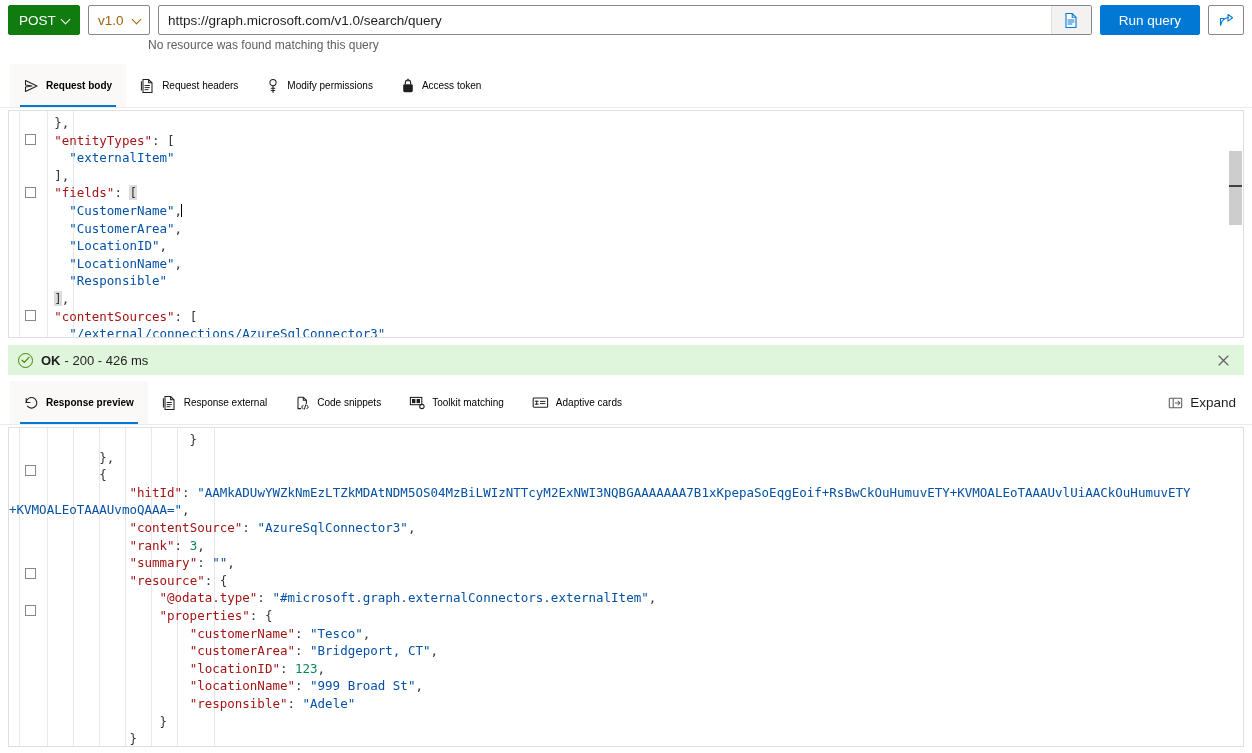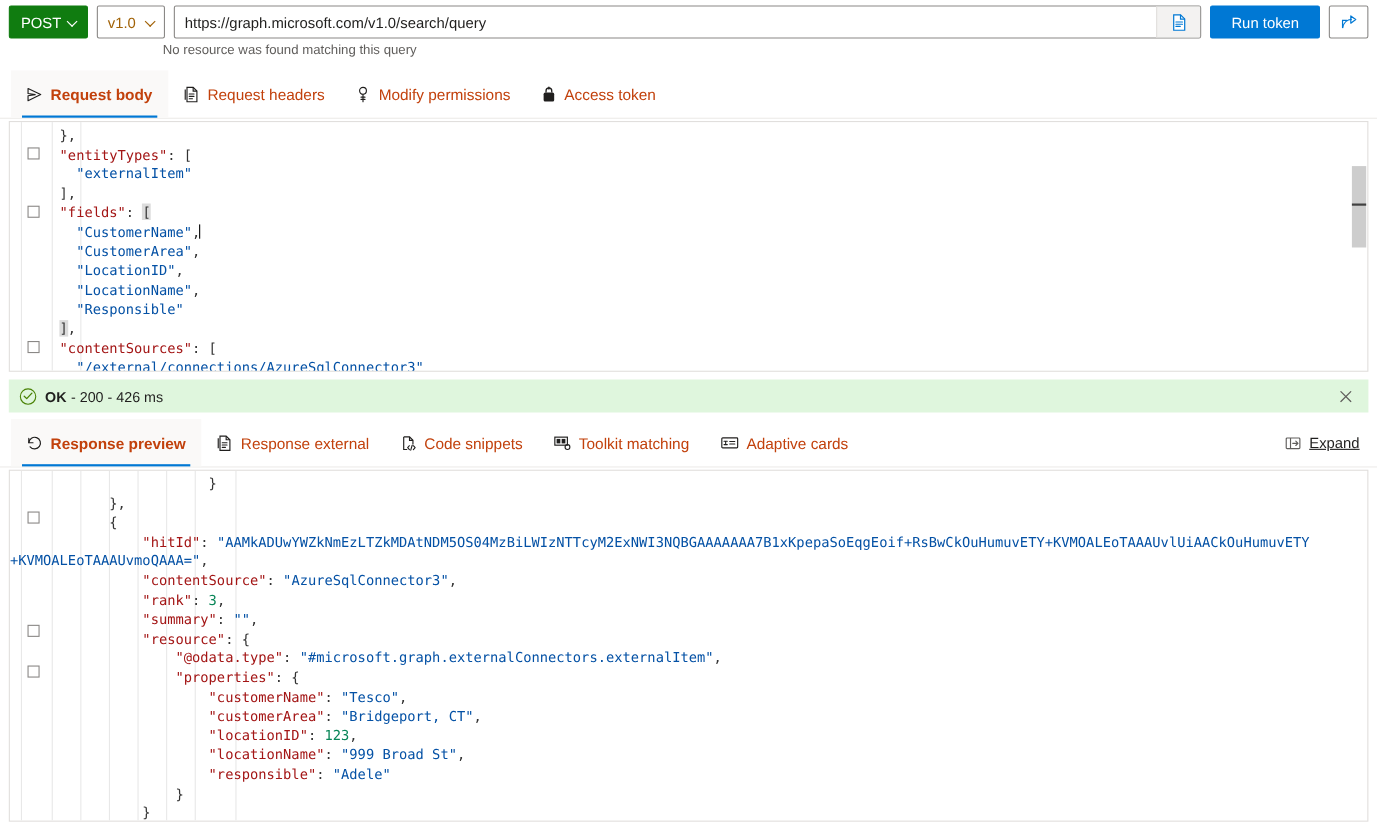--- a/index.html
+++ b/index.html
@@ -69,34 +69,34 @@
   
   .tabstrip {
     position: absolute; left: 0; width: 1252px;
     border-bottom: 1px solid #edebe9;
     display: flex; align-items: stretch; padding-left: 10px;
   }
   .tabstrip.request { top: 64px; height: 44px; }
   .tabstrip.response { top: 381px; height: 44px; }
   .tab {
     display: flex; align-items: center; gap: 7px; padding: 0 14px;
-    font-size: 14px; color: #c2410c; cursor: pointer; position: relative;
+    font-size: 10px; color: #000000; cursor: pointer; position: relative;
     background: transparent; border: none;
     font-family: "Liberation Sans", sans-serif; white-space: nowrap;
   }
   .tab.active { font-weight: bold; background: #faf9f8; }
   .tab.active::after {
     content: ""; position: absolute; left: 10px; right: 10px; bottom: 0;
     height: 2px; background: #0078d4;
   }
   .tabstrip .spacer { flex: 1; }
   .expand-btn {
     display: flex; align-items: center; gap: 7px; padding: 0 16px 0 10px;
     font-size: 13.5px; color: #201f1e; cursor: pointer; background: transparent;
-    border: none; font-family: "Liberation Sans", sans-serif; text-decoration: underline;
+    border: none; font-family: "Liberation Sans", sans-serif;
   }
 
   
   .editor {
     position: absolute; left: 8px; background: #fff;
     border: 1px solid #e1dfdd; overflow: hidden;
   }
   .editor.request { top: 110px; width: 1236px; height: 228px; }
   .editor.response { top: 427px; width: 1236px; height: 320px; }
 
@@ -186,21 +186,21 @@
       <input class="url-input" type="text" value="https://graph.microsoft.com/v1.0/search/query" style="">
       <div class="url-icon-btn">
         <svg width="16" height="17" viewBox="0 0 16 17">
           <path d="M3 1.5h6.2L13 5.2V15.5H3z" fill="#fff" stroke="#0078d4" stroke-width="1.1"></path>
           <path d="M9.2 1.5v3.8H13" fill="none" stroke="#0078d4" stroke-width="1.1"></path>
           <path d="M5 8h6M5 10h6M5 12h4" stroke="#0078d4" stroke-width="1" stroke-linecap="round"></path>
         </svg>
       </div>
     </div>
 
-    <button class="run-btn">Run token</button>
+    <button class="run-btn">Run query</button>
 
     <div class="share-btn">
       <svg width="17" height="16" viewBox="0 0 17 16">
         <path d="M2.5 13.5V6.5h4" fill="none" stroke="#0078d4" stroke-width="1.1"></path>
         <path d="M2.5 13.5 C3.5 8, 7 5.8, 11 5.5" fill="none" stroke="#0078d4" stroke-width="1.1"></path>
         <path d="M10 2.5 L14.5 5.8 L10 9.1 Z" fill="none" stroke="#0078d4" stroke-width="1.1" stroke-linejoin="round"></path>
       </svg>
     </div>
   </div>
 

